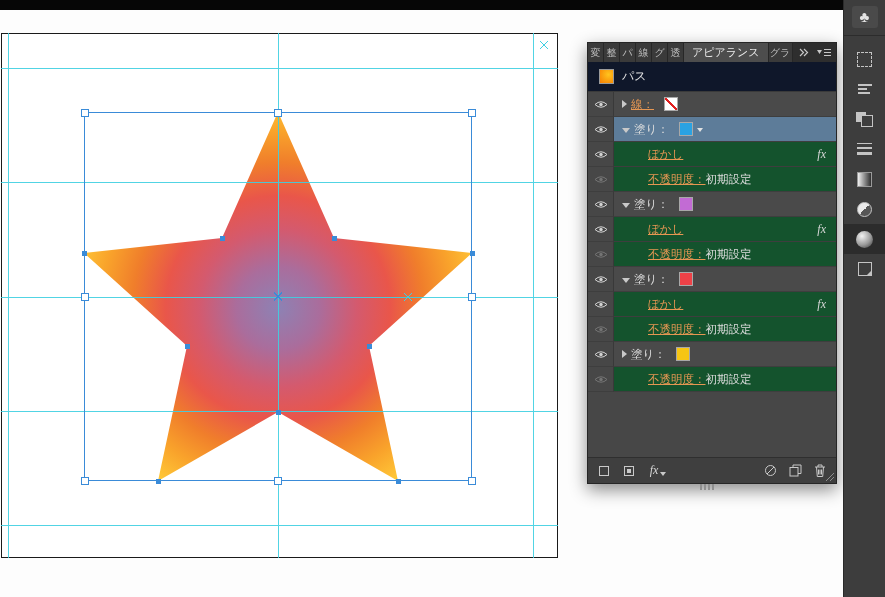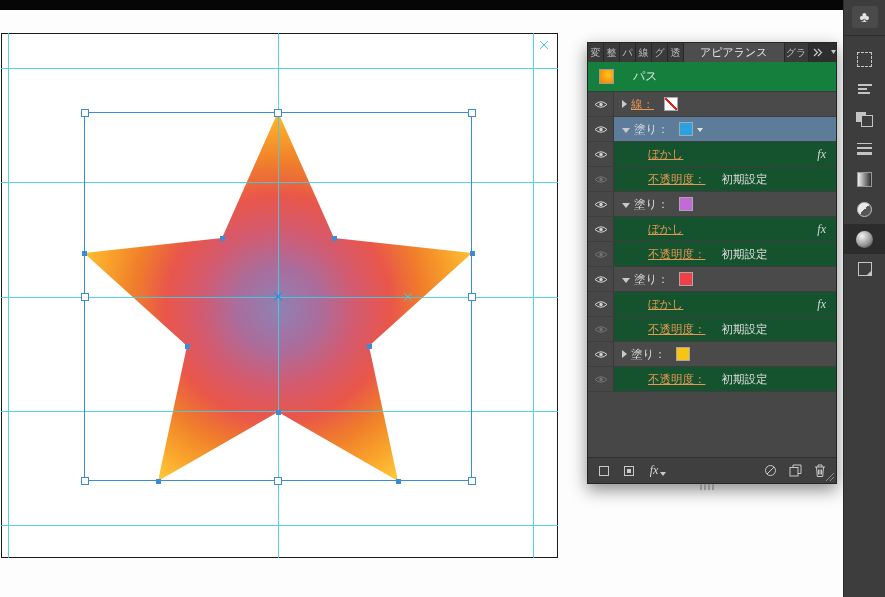--- a/index.html
+++ b/index.html
@@ -44,29 +44,29 @@
     border-left:6px solid transparent; border-bottom:6px solid #c4c4c4; }
 
   
   .panel { position:absolute; left:587px; top:42px; width:250px; z-index:3; background:#474747;
     border:1px solid #262626; box-shadow:0 6px 16px rgba(0,0,0,.45); }
   .tabbar { height:19px; background:#2e2e2e; display:flex; align-items:stretch; overflow:hidden; }
   .ctab { width:16px; flex:none; display:flex; align-items:center; justify-content:center;
     font-size:10px; color:#bdbdbd; background:#3a3a3a; border-right:1px solid #272727;
     white-space:nowrap; overflow:hidden; cursor:pointer; }
   .ctab.wide { width:24px; }
-  .atab { flex:none; padding:0 16px; display:flex; align-items:center; font-size:11px; color:#ededed;
+  .atab { flex:none; padding:0 8px; display:flex; align-items:center; font-size:11px; color:#ededed;
     background:#4d4d4d; border-right:1px solid #272727; white-space:nowrap; cursor:pointer; }
   .tspacer { flex:1; }
   .tbtn { background:none; border:none; padding:0 4px; display:flex; align-items:center; cursor:pointer; }
   .tbtn svg { stroke:#c8c8c8; fill:none; stroke-width:1.2; }
   .tbtn .tri { fill:#c8c8c8; stroke:none; }
 
-  .hrow { height:30px; display:flex; align-items:center; gap:19px; padding-left:11px;
-    background:#15803d; border-bottom:1px solid #3a3a3a; }
+  .hrow { height:30px; display:flex; align-items:center; gap:8px; padding-left:11px;
+    background:#0f172a; border-bottom:1px solid #3a3a3a; }
   .thumb { width:15px; height:15px; border:1px solid #9a9a9a;
     background:radial-gradient(circle at 65% 35%, #ffc41e, #f57d00); }
   .hlabel { color:#e6e6e6; font-size:12px; }
 
   .row { display:flex; height:25px; }
   .eyecell { width:26px; flex:none; display:flex; align-items:center; justify-content:center;
     background:#474747; border-right:1px solid #393939; border-bottom:1px solid #3e3e3e; cursor:pointer; }
   .eye path { fill:none; stroke:#d2d2d2; stroke-width:1; }
   .eye circle { fill:#d2d2d2; }
   .eye.dim { opacity:.32; }
@@ -80,21 +80,21 @@
   .lbl { font-size:11.5px; color:#dedede; white-space:nowrap; }
   .link { color:#e79753; text-decoration:underline; cursor:pointer; }
   .swatch { width:14px; height:14px; border:1px solid #a8a8a8; margin-left:10px; flex:none; cursor:pointer; }
   .none-swatch { background:#fff;
     background-image:linear-gradient(to top right, transparent 44%, #e01f1f 44%, #e01f1f 56%, transparent 56%); }
   .dd { width:0; height:0; border-top:4px solid #e2e2e2; border-left:3.5px solid transparent;
     border-right:3.5px solid transparent; margin-left:4px; margin-top:2px; cursor:pointer; }
   .indent { width:30px; flex:none; }
   .fx { margin-left:auto; margin-right:10px; font-style:italic; font-size:12px; color:#d8d8d8;
     font-family:"Liberation Serif","DejaVu Serif",serif; }
-  .val { margin-left:16px; font-size:11.5px; color:#dedede; white-space:nowrap; }
+  .val { font-size:11.5px; color:#dedede; white-space:nowrap; }
   .emptyspace { height:65px; background:#474747; }
 
   .pfooter { height:26px; background:#3f3f3f; border-top:1px solid #2f2f2f; display:flex;
     align-items:center; padding:0 5px; gap:3px; position:relative; }
   .fbtn { width:22px; height:22px; background:none; border:none; display:flex; align-items:center;
     justify-content:center; cursor:pointer; padding:0; }
   .fbtn svg { stroke:#c9c9c9; fill:none; stroke-width:1; }
   .ic-sqo { width:10px; height:10px; border:1px solid #c9c9c9; }
   .ic-sqf { width:10px; height:10px; border:1px solid #c9c9c9; position:relative; }
   .ic-sqf::after { content:""; position:absolute; inset:2px; background:#c9c9c9; }

